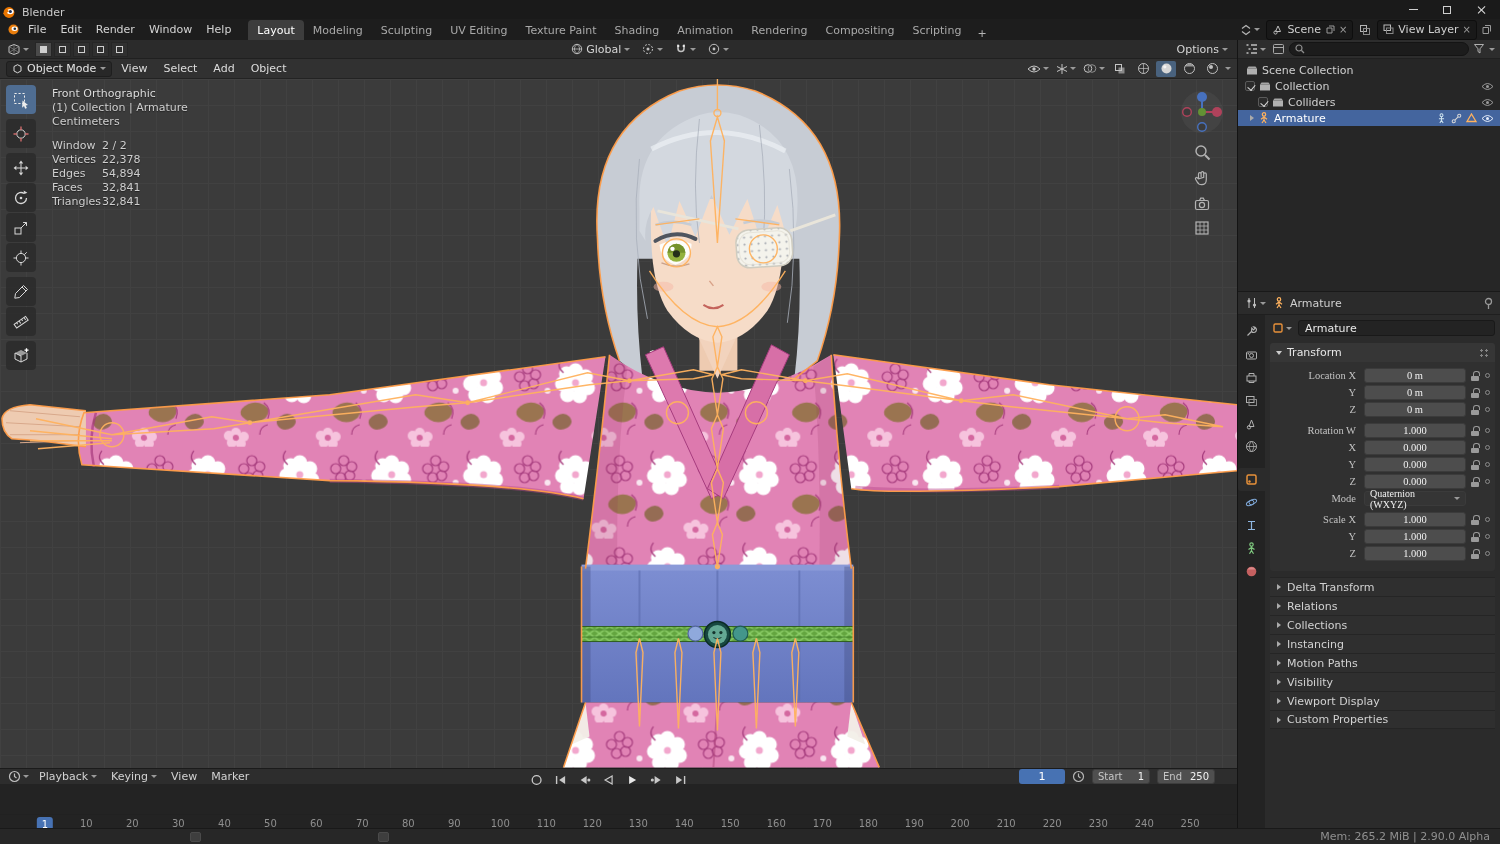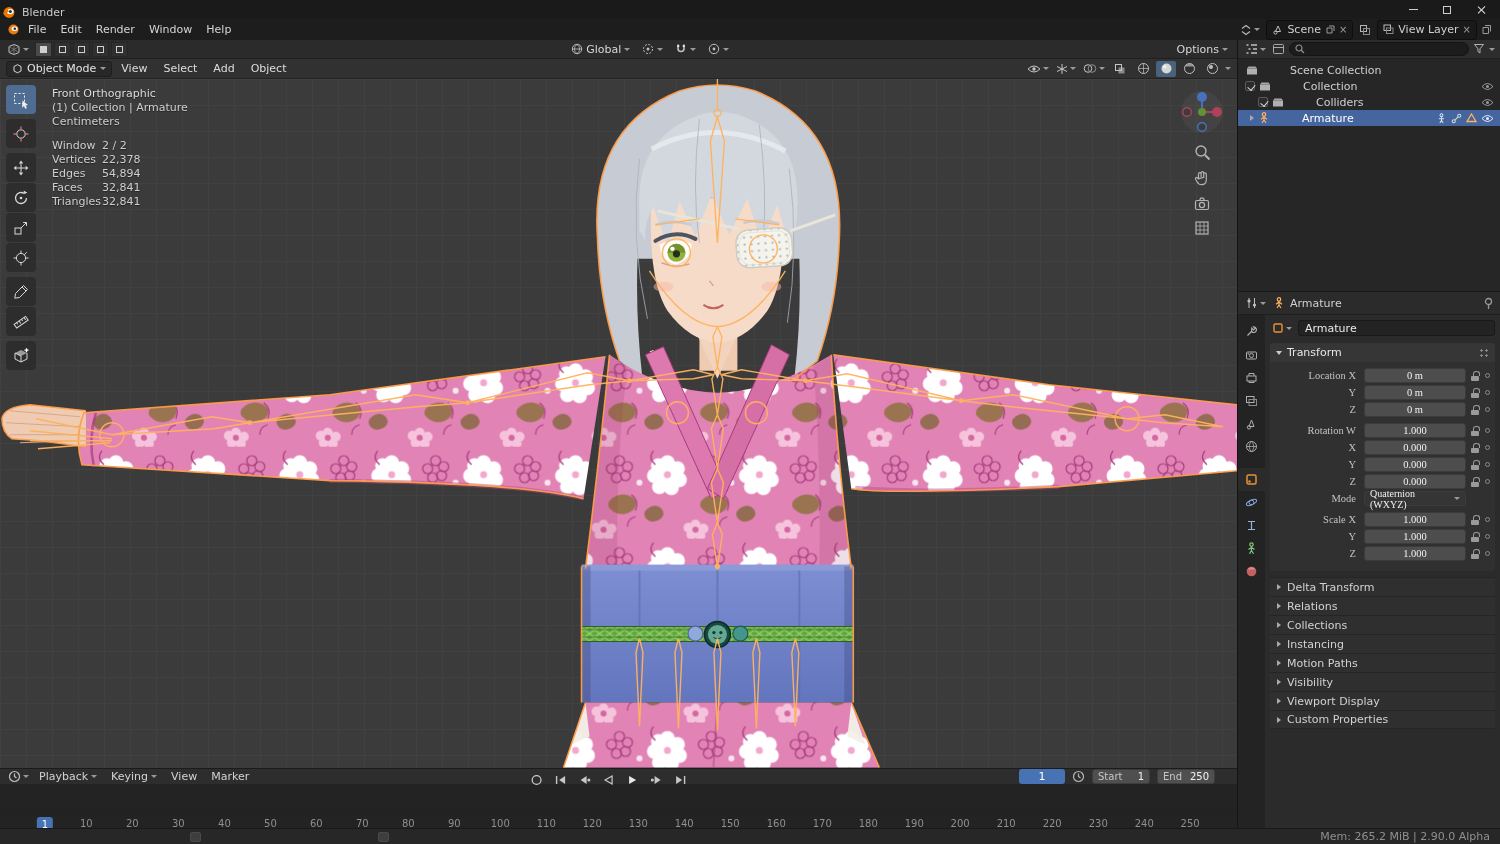--- a/index.html
+++ b/index.html
@@ -76,21 +76,21 @@
   .tool-btn.active { background:#4f6d92; }
   .vp-gizmos { position:absolute; right:12px; top:10px; display:flex; flex-direction:column; align-items:center; gap:9px; }
   .gz-btn { opacity:.85; }
 
   
   .outliner-header { height:19px; background:#2d2d2d; border-bottom:1px solid #202020; display:flex; align-items:center; gap:4px; padding:0 5px; flex:0 0 auto;}
   .search-field { flex:1; height:14px; background:#1c1c1c; border:1px solid #141414; border-radius:7px; display:flex; align-items:center; padding:0 5px; gap:3px; }
   .outliner { height:233px; background:#262626; border-bottom:1px solid #191919; padding-top:3px; flex:0 0 auto;}
   .orow { height:16px; display:flex; align-items:center; gap:4px; padding:0 6px 0 8px; color:#cfcfcf; }
   .orow.selected { background:#44659e; color:#ffffff; }
-  .orow .olabel { white-space:nowrap;margin-left:28px; }
+  .orow .olabel { white-space:nowrap; }
   .orow .ospacer { flex:1; }
   .cbx { width:10px; height:10px; background:#2b2b2b; border:1px solid #5a5a5a; border-radius:2px; position:relative; }
   .cbx::after { content:""; position:absolute; left:2.5px; top:0.5px; width:3.5px; height:6px; border:solid #dddddd; border-width:0 1.4px 1.4px 0; transform:rotate(40deg); }
 
   
   .props { flex:1; display:flex; flex-direction:column; min-height:0; background:#2b2b2b; }
   .props-header { height:23px; display:flex; align-items:center; gap:5px; padding:0 6px; background:#2b2b2b; border-bottom:1px solid #1f1f1f; flex:0 0 auto;}
   .props-body { flex:1; display:flex; min-height:0; }
   .props-tabs { width:27px; background:#232323; display:flex; flex-direction:column; align-items:center; padding-top:5px; flex:0 0 auto;}
   .ptab { width:27px; height:23px; display:flex; align-items:center; justify-content:center; border-radius:3px 0 0 3px; }
@@ -169,20 +169,33 @@
     <svg class="ic" width="15" height="13" viewBox="0 0 15 13">
       <circle cx="7.5" cy="6.5" r="5" fill="#e87d0d"></circle>
         <ellipse cx="8.6" cy="5.8" rx="3" ry="2.2" fill="#fff"></ellipse>
         <circle cx="8.8" cy="5.8" r="1.3" fill="#234"></circle>
     </svg>
     <span class="menu-item">File</span>
     <span class="menu-item">Edit</span>
     <span class="menu-item">Render</span>
     <span class="menu-item">Window</span>
     <span class="menu-item">Help</span>
+    <div class="tabs">
+      <span class="tab active">Layout</span>
+      <span class="tab">Modeling</span>
+      <span class="tab">Sculpting</span>
+      <span class="tab">UV Editing</span>
+      <span class="tab">Texture Paint</span>
+      <span class="tab">Shading</span>
+      <span class="tab">Animation</span>
+      <span class="tab">Rendering</span>
+      <span class="tab">Compositing</span>
+      <span class="tab">Scripting</span>
+      <span class="tab-plus">+</span>
+    </div>
     <div class="mb-right">
       <span class="mini-ibtn">
         <svg class="ic" width="12" height="12" viewBox="0 0 12 12">
             <path d="M2 4.5 6 1.5 10 4.5M2 7.5 6 10.5 10 7.5" fill="none" stroke="#b5b5b5" stroke-width="1.2"></path>
           </svg>
         <i class="chev"></i>
       </span>
       <span class="pill">
         <svg class="ic" width="11" height="11" viewBox="0 0 11 11">
             <path d="M3.5 7.5 6 2l2.5 5.5z" fill="none" stroke="#bbb"></path>

